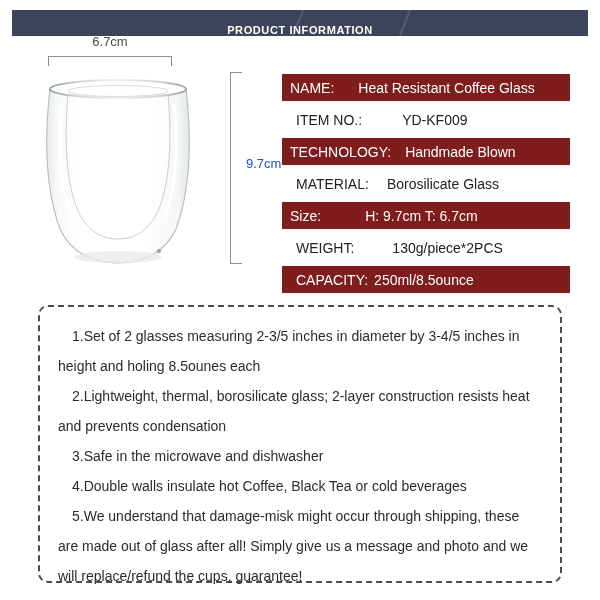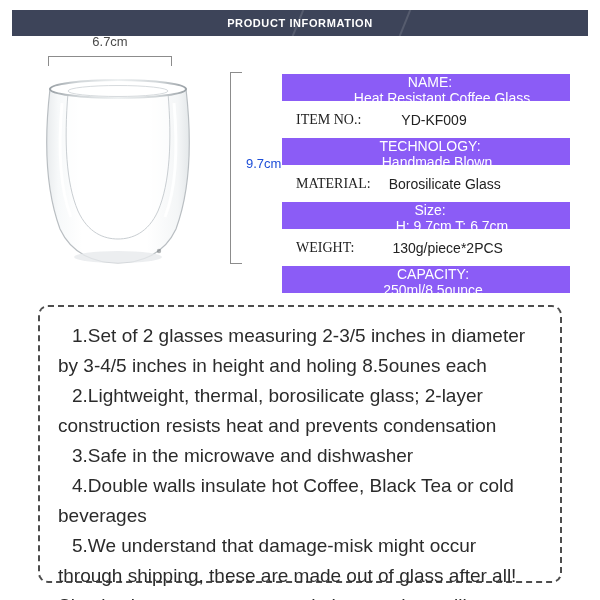--- a/index.html
+++ b/index.html
@@ -19,21 +19,21 @@
 
   
   .header-bar {
     position: absolute;
     left: 12px;
     top: 10px;
     width: 576px;
     height: 26px;
     background: #3d4459;
     display: flex;
-    align-items: center;
+    align-items: flex-end;
     justify-content: center;
     overflow: hidden;
   }
   .header-title {
     color: #ffffff;
     font-size: 11px;
     font-weight: bold;
     letter-spacing: 0.6px;
     z-index: 2;
   }
@@ -125,38 +125,37 @@
   }
   .spec-row {
     height: 27px;
     display: flex;
     align-items: center;
     margin-bottom: 5px;
     box-sizing: border-box;
     padding-left: 8px;
   }
   .spec-row.dark {
-    background: #8b5cf6;
+    background: #7f1d1d;
     color: #ffffff;
-    flex-direction: column;
   }
   .spec-row.light {
     background: transparent;
     color: #222222;
   }
   .spec-label {
     font-size: 14px;
     white-space: nowrap;
   }
   .spec-value {
     font-size: 14px;
     white-space: nowrap;
     margin-left: 14px;
   }
-  .spec-row.light .spec-label { padding-left: 6px; font-family: Liberation Serif, serif; }
+  .spec-row.light .spec-label { padding-left: 6px; }
   .spec-row.light .spec-value { margin-left: 18px; }
   .spec-row.r-capacity .spec-label { padding-left: 6px; }
   .spec-row.r-capacity .spec-value { margin-left: 6px; }
   .spec-row.r-size .spec-value { margin-left: 44px; }
   .spec-row.r-weight .spec-value { margin-left: 38px; }
   .spec-row.r-name .spec-value { margin-left: 24px; text-align: right; }
   .spec-row.r-item .spec-value { margin-left: 40px; }
   .spec-row.r-tech .spec-value { }
 
   
@@ -165,21 +164,21 @@
     left: 38px;
     top: 305px;
     width: 524px;
     height: 278px;
     border: 2px dashed #4d4d4d;
     border-radius: 10px;
     box-sizing: border-box;
     padding: 14px 18px 0 18px;
   }
   .desc-item {
-    font-size: 19px;
+    font-size: 14px;
     line-height: 30px;
     color: #2b2b2b;
     text-indent: 14px;
   }
 </style>
 </head>
 <body>
 
 <div class="header-bar">
   <div class="header-slash s1"></div>

